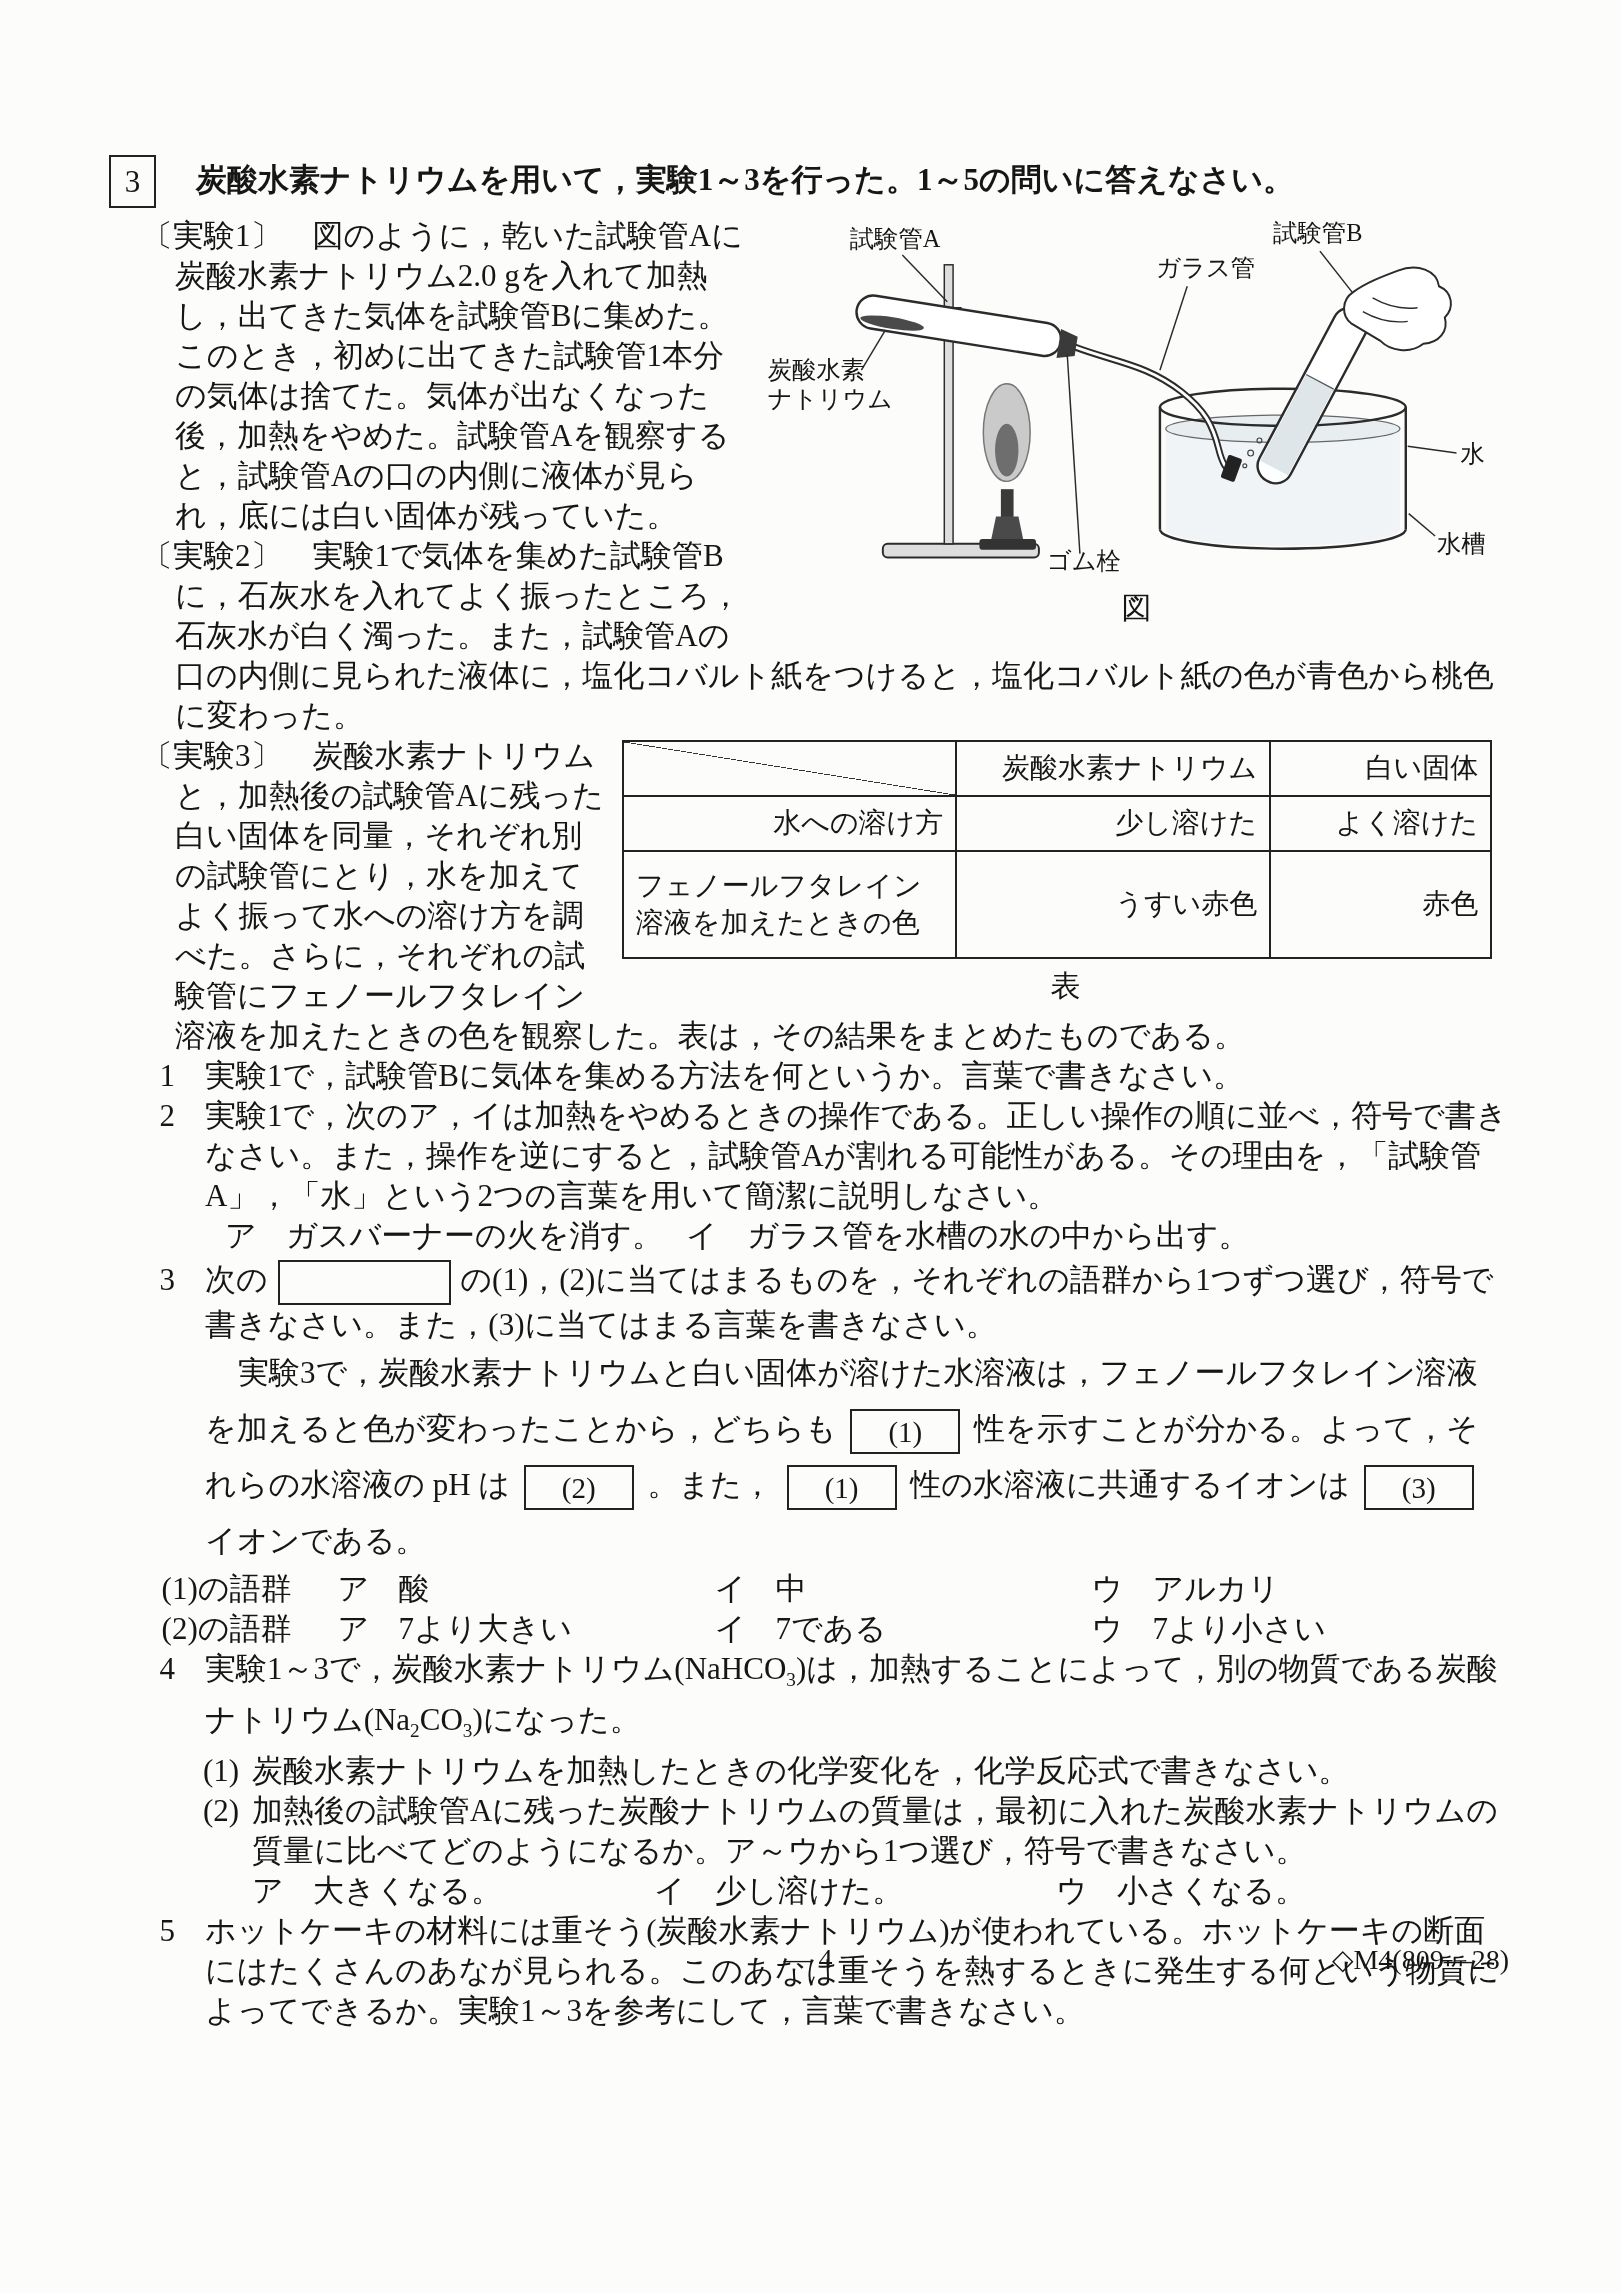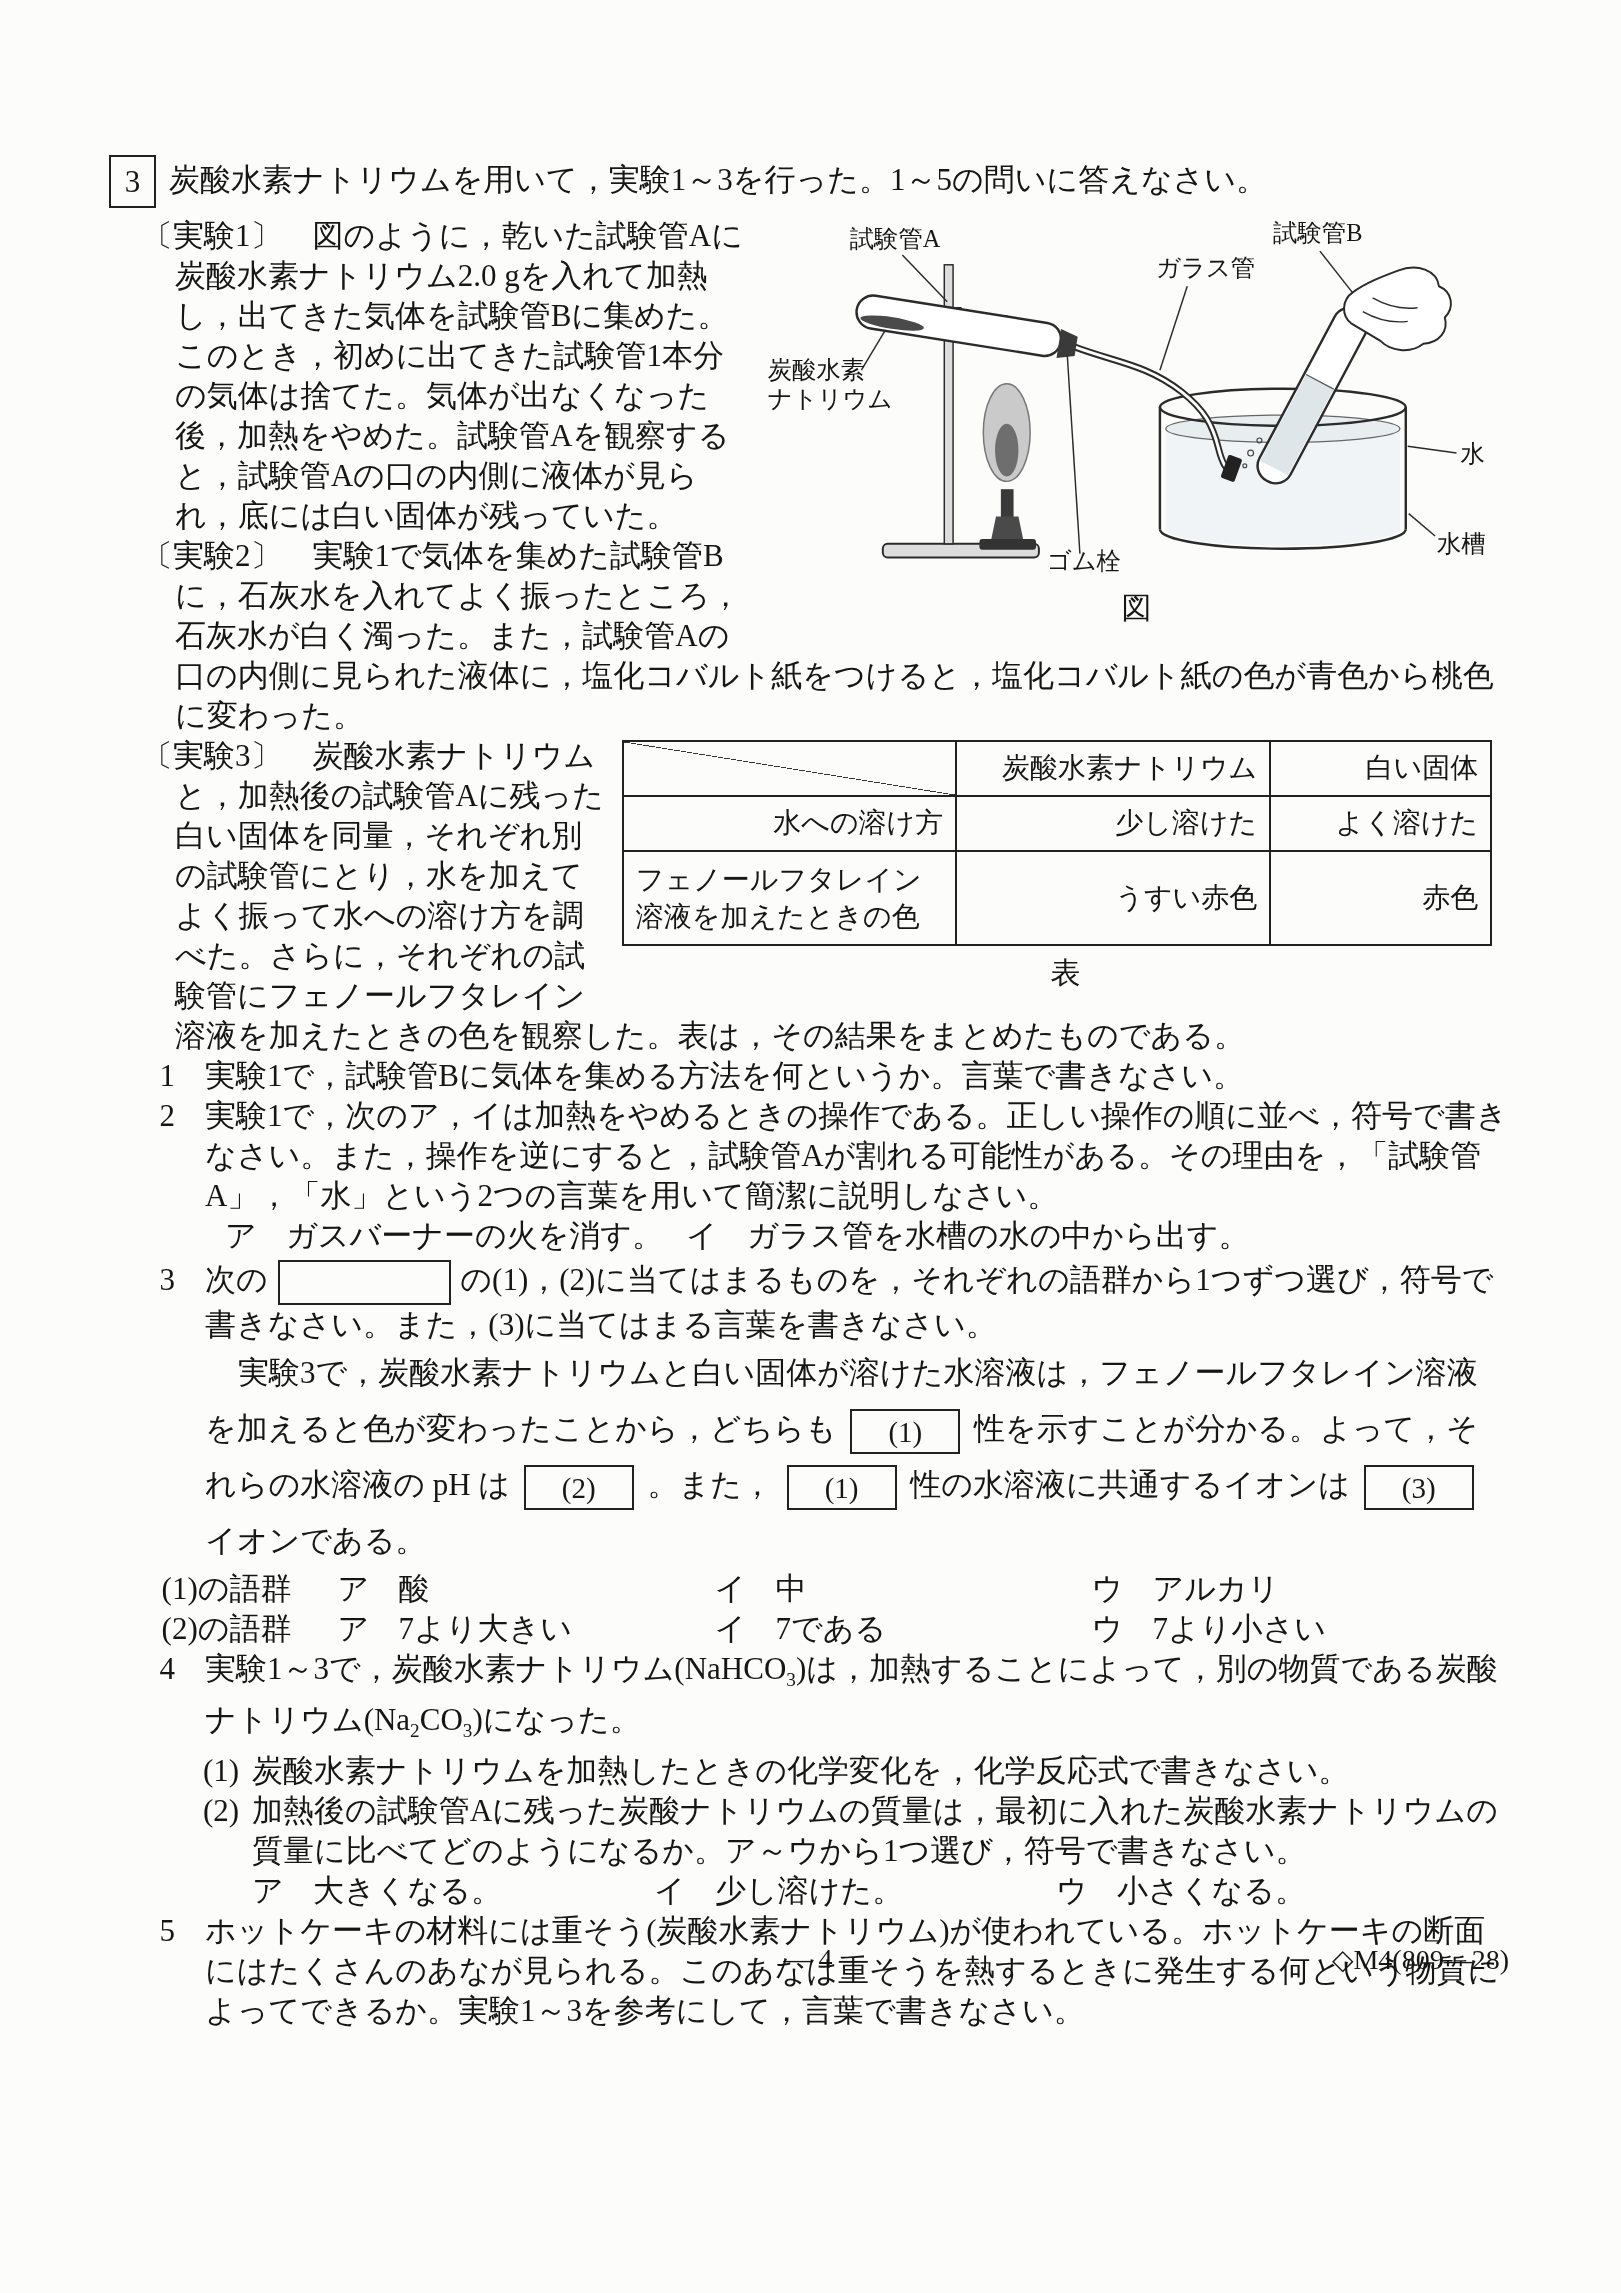--- a/index.html
+++ b/index.html
@@ -14,35 +14,35 @@
     position:absolute; left:142px; top:155px; width:1367px;
     font-size:31px; line-height:40px; overflow-wrap:break-word;
   }
   
   .qhead { display:flex; align-items:flex-start; margin-bottom:7.8px; }
   .qnum-box {
     flex:none; width:47px; height:53px; border:2.5px solid #222;
     display:flex; align-items:center; justify-content:center;
     font-size:31px; margin-left:-33px;
   }
-  .qintro { margin-left:13px; margin-top:4.9px; }
+  .qintro { margin-left:40px; margin-top:4.9px;font-weight:bold; }
   
   .exp { padding-left:33px; text-indent:-33px; }
   
   .figure-float { float:right; width:745px; margin-left:19.6px; margin-bottom:2px; }
   .figcap { text-align:center; font-size:30px; line-height:29px; margin-top:5.9px; }
   svg text { font-family:"Liberation Serif","DejaVu Serif",serif; font-size:25px; fill:#161616; }
   
   .table-float { float:right; width:887px; margin-left:17.6px; margin-bottom:2px; padding-top:3.9px; }
   .rtable { border-collapse:collapse; font-size:28px; }
   .rtable th, .rtable td { border:2px solid #222; font-weight:normal; text-align:right; padding:3.9px 11.8px; }
   .rtable .c1 { width:333px; height:55px; }
   .rtable .c2 { width:314px; }
   .rtable .c3 { width:221px; }
-  .rtable .tall { height:94px;margin-left:48px; }
+  .rtable .tall { height:107px;margin-left:48px; }
   .rtable .leftcell { text-align:left; line-height:37px; }
   .diag {
     background-image:linear-gradient(to top right,
       transparent 49.6%, #333 49.6%, #333 50.4%, transparent 50.4%);
   }
   .tblcap { text-align:center; font-size:30px; line-height:31px; margin-top:11.8px; }
   
   .qsection { clear:none; }
   .qitem { position:relative; padding-left:63px; }
   .qn { position:absolute; left:17.6px; top:0; }

